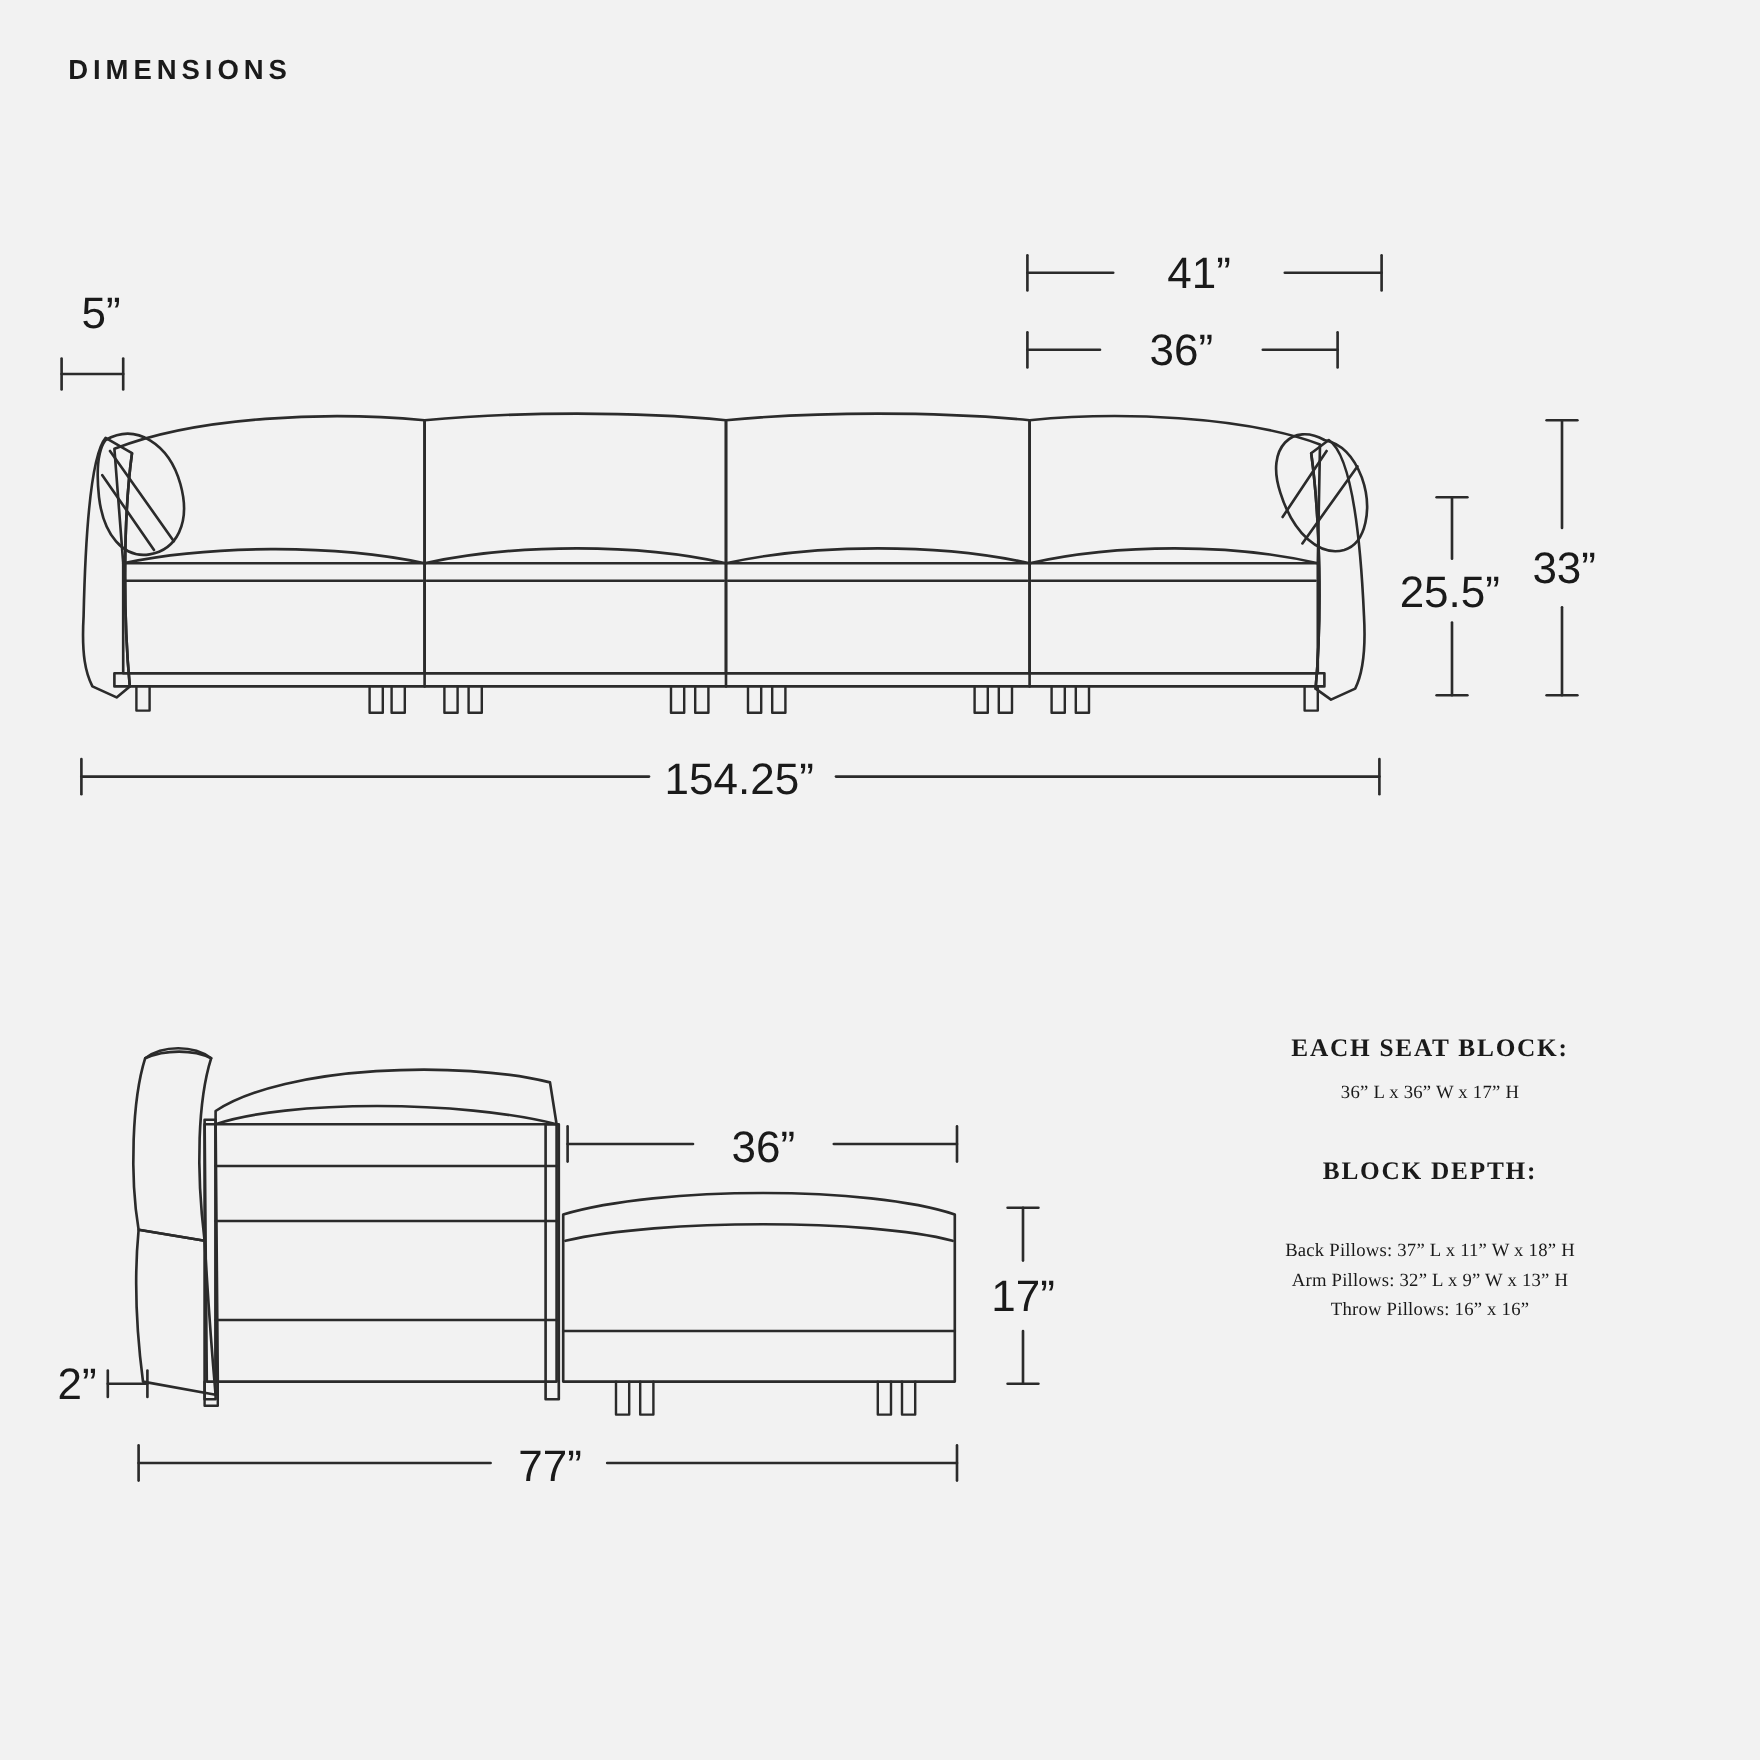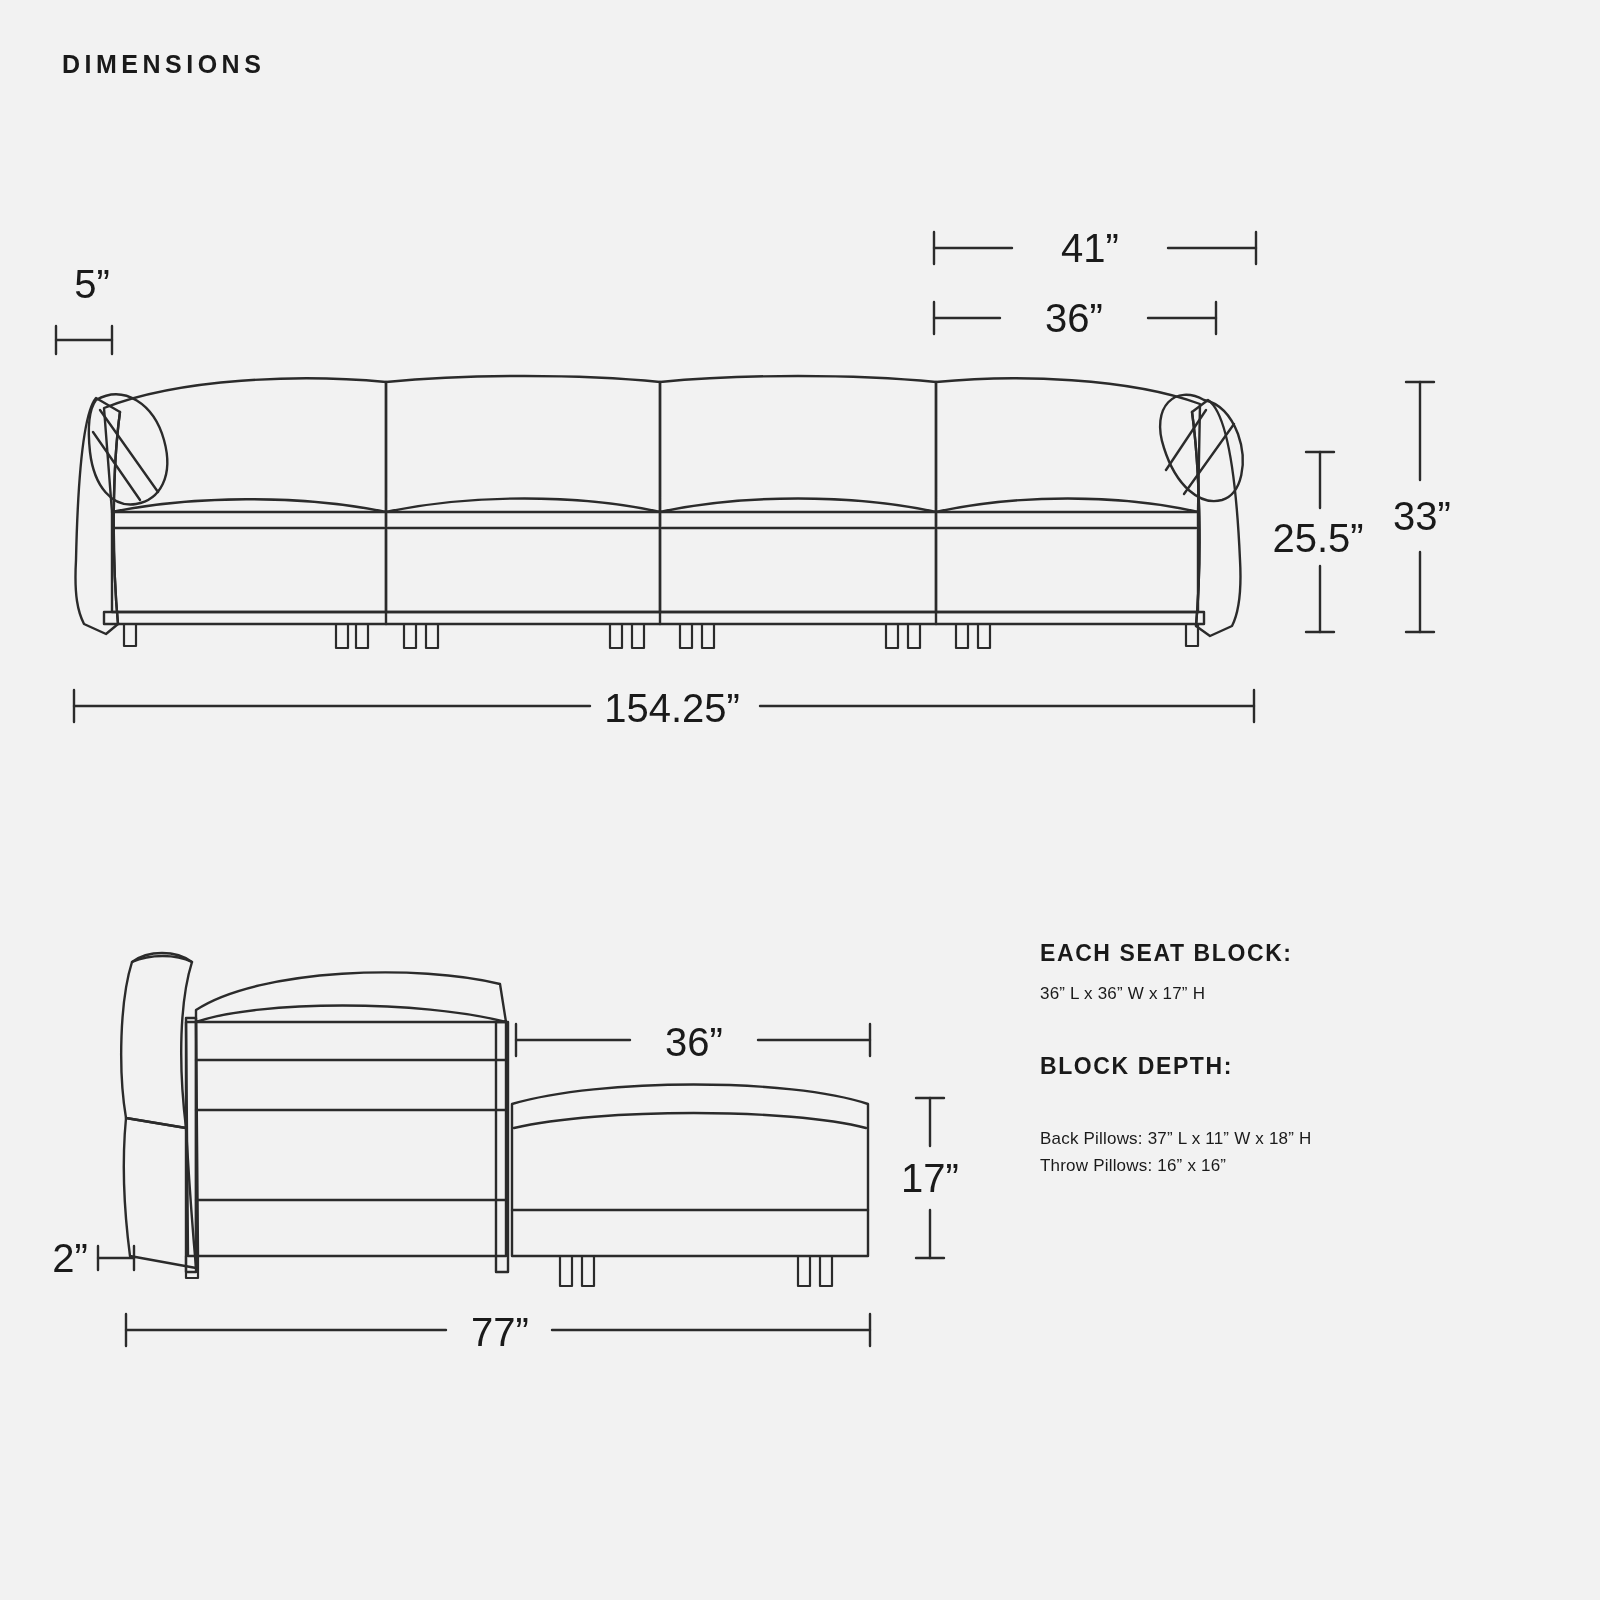--- a/index.html
+++ b/index.html
@@ -11,20 +11,21 @@
     height: 1600px;
     background: #f2f2f2;
     font-family: "Liberation Sans", sans-serif;
     color: #1a1a1a;
     position: relative;
     overflow: hidden;
   }
   .page {
     position: absolute;
     inset: 0;
+    text-align: center;
   }
   .title {
     position: absolute;
     left: 62px;
     top: 50px;
     font-size: 25px;
     font-weight: bold;
     letter-spacing: 4.5px;
     color: #1a1a1a;
   }
@@ -38,20 +39,21 @@
   .dimtext {
     font-family: "Liberation Sans", sans-serif;
     fill: #1a1a1a;
     font-size: 40px;
   }
   .specs {
     position: absolute;
     left: 1040px;
     top: 940px;
     width: 520px;
+    font-family: Liberation Serif, serif;
   }
   .spec-head {
     font-size: 23px;
     font-weight: bold;
     letter-spacing: 1.6px;
     margin-top: 0;
     margin-bottom: 14px;
     color: #1a1a1a;
   }
   .spec-block {
@@ -250,17 +252,18 @@
       <div class="spec-head">EACH SEAT BLOCK:</div>
       <div class="spec-line">36” L x 36” W x 17” H</div>
     </div>
 
     <div class="spec-block">
       <div class="spec-head">BLOCK DEPTH:</div>
     </div>
 
     <div class="spec-block">
       <div class="spec-line">Back Pillows: 37” L x 11” W x 18” H</div>
+      <div class="spec-line">Arm Pillows: 32” L x 9” W x 13” H</div>
       <div class="spec-line">Throw Pillows: 16” x 16”</div>
     </div>
 
   </div>
 </div>
 
 </body></html>

